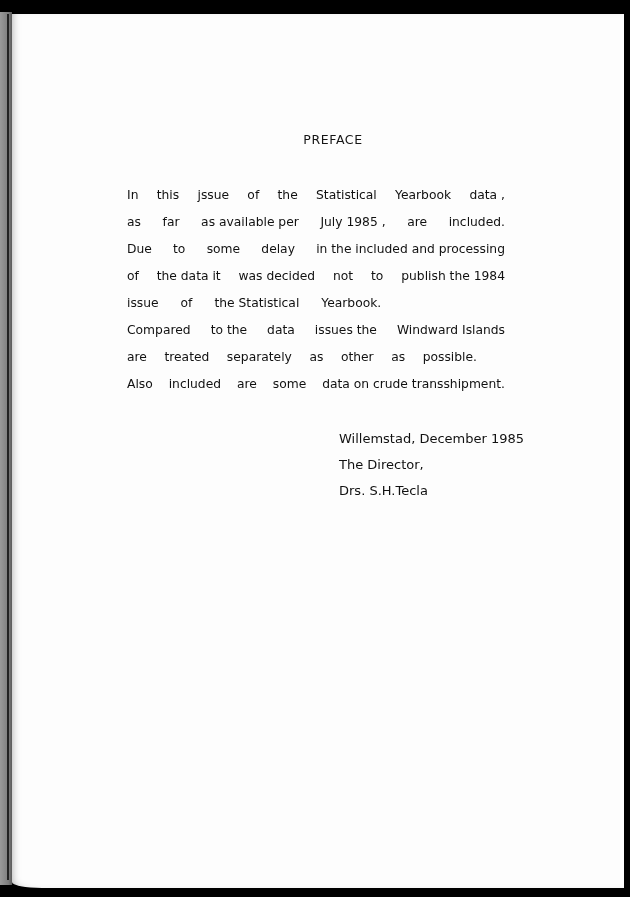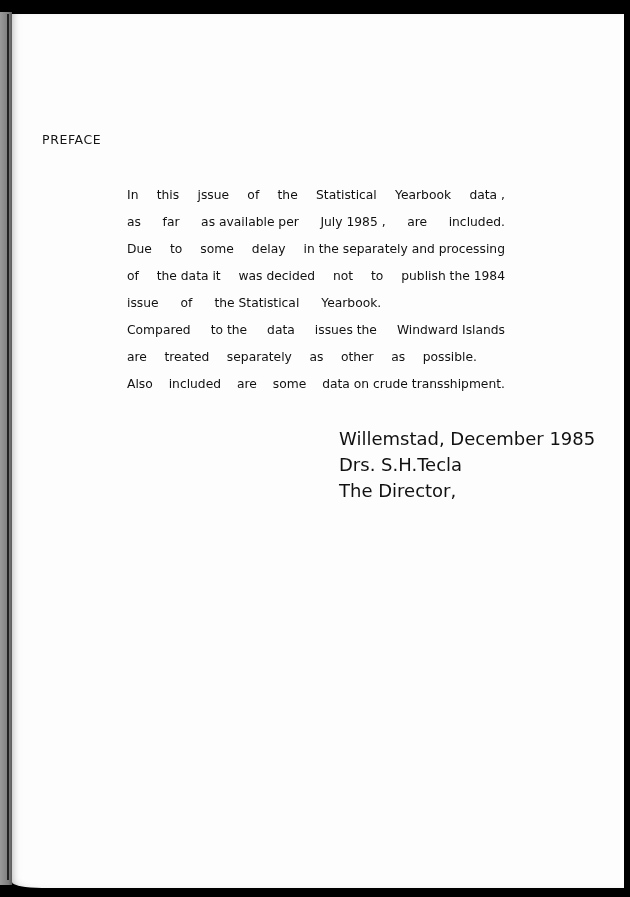--- a/index.html
+++ b/index.html
@@ -38,21 +38,21 @@
       width: 612px; height: 874px;
       background: #fdfdfd;
       border-bottom-left-radius: 30px 6px;
       box-shadow: inset 6px 0 8px -6px rgba(0,0,0,0.35);
     }
     .title {
       position: absolute;
       left: 0;
       top: 118px;
       width: 100%;
-      text-align: left;
+      text-align: center;
       font-size: 12.5px;
       letter-spacing: 0.6px;
       color: #151515;
     }
     .title span { margin-left: 30px; }
     .body-text {
       position: absolute;
       left: 115px;
       top: 170px;
       width: 378px;
@@ -66,21 +66,21 @@
       display: flex;
       justify-content: space-between;
       white-space: nowrap;
     }
     .line.left { justify-content: flex-start; }
     .line.left .w { margin-right: 22px; }
     .signature {
       position: absolute;
       left: 327px;
       top: 414px;
-      font-size: 18px;
+      font-size: 13px;
       color: #111;
     }
     .signature div {
       height: 26px;
       line-height: 22px;
       white-space: nowrap;
     }
   </style>
 </head>
 <body>
@@ -109,21 +109,21 @@
       <span class="w">as available per</span>
       <span class="w">July 1985 ,</span>
       <span class="w">are</span>
       <span class="w">included.</span>
     </div>
     <div class="line">
       <span class="w">Due</span>
       <span class="w">to</span>
       <span class="w">some</span>
       <span class="w">delay</span>
-      <span class="w">in the separately and processing</span>
+      <span class="w">in the included and processing</span>
     </div>
     <div class="line">
       <span class="w">of</span>
       <span class="w">the data it</span>
       <span class="w">was decided</span>
       <span class="w">not</span>
       <span class="w">to</span>
       <span class="w">publish the 1984</span>
     </div>
     <div class="line left">
@@ -152,16 +152,16 @@
       <span class="w">Also</span>
       <span class="w">included</span>
       <span class="w">are</span>
       <span class="w">some</span>
       <span class="w">data on crude transshipment.</span>
     </div>
   </div>
 
   <div class="signature">
     <div>Willemstad, December 1985</div>
+    <div>The Director,</div>
     <div>Drs. S.H.Tecla</div>
-    <div>The Director,</div>
   </div>
 </div>
 
 </body></html>

